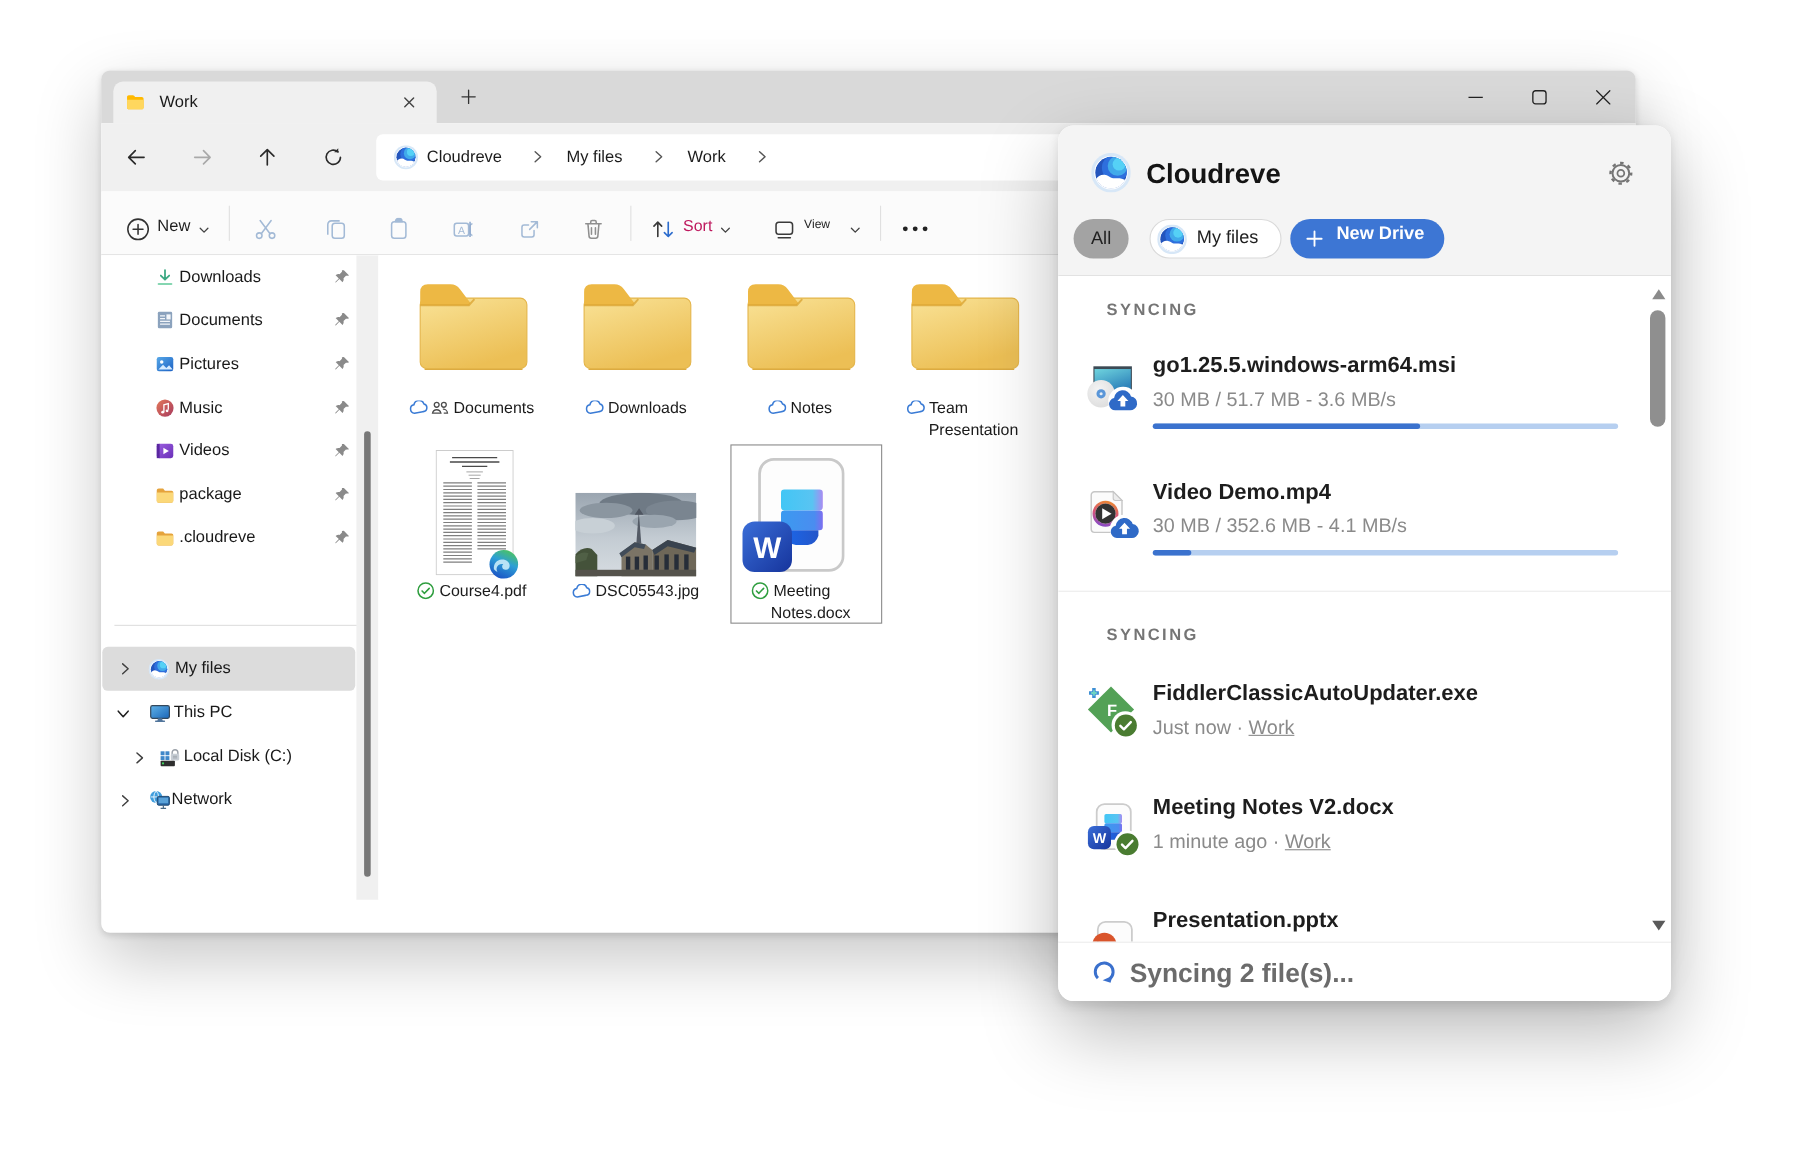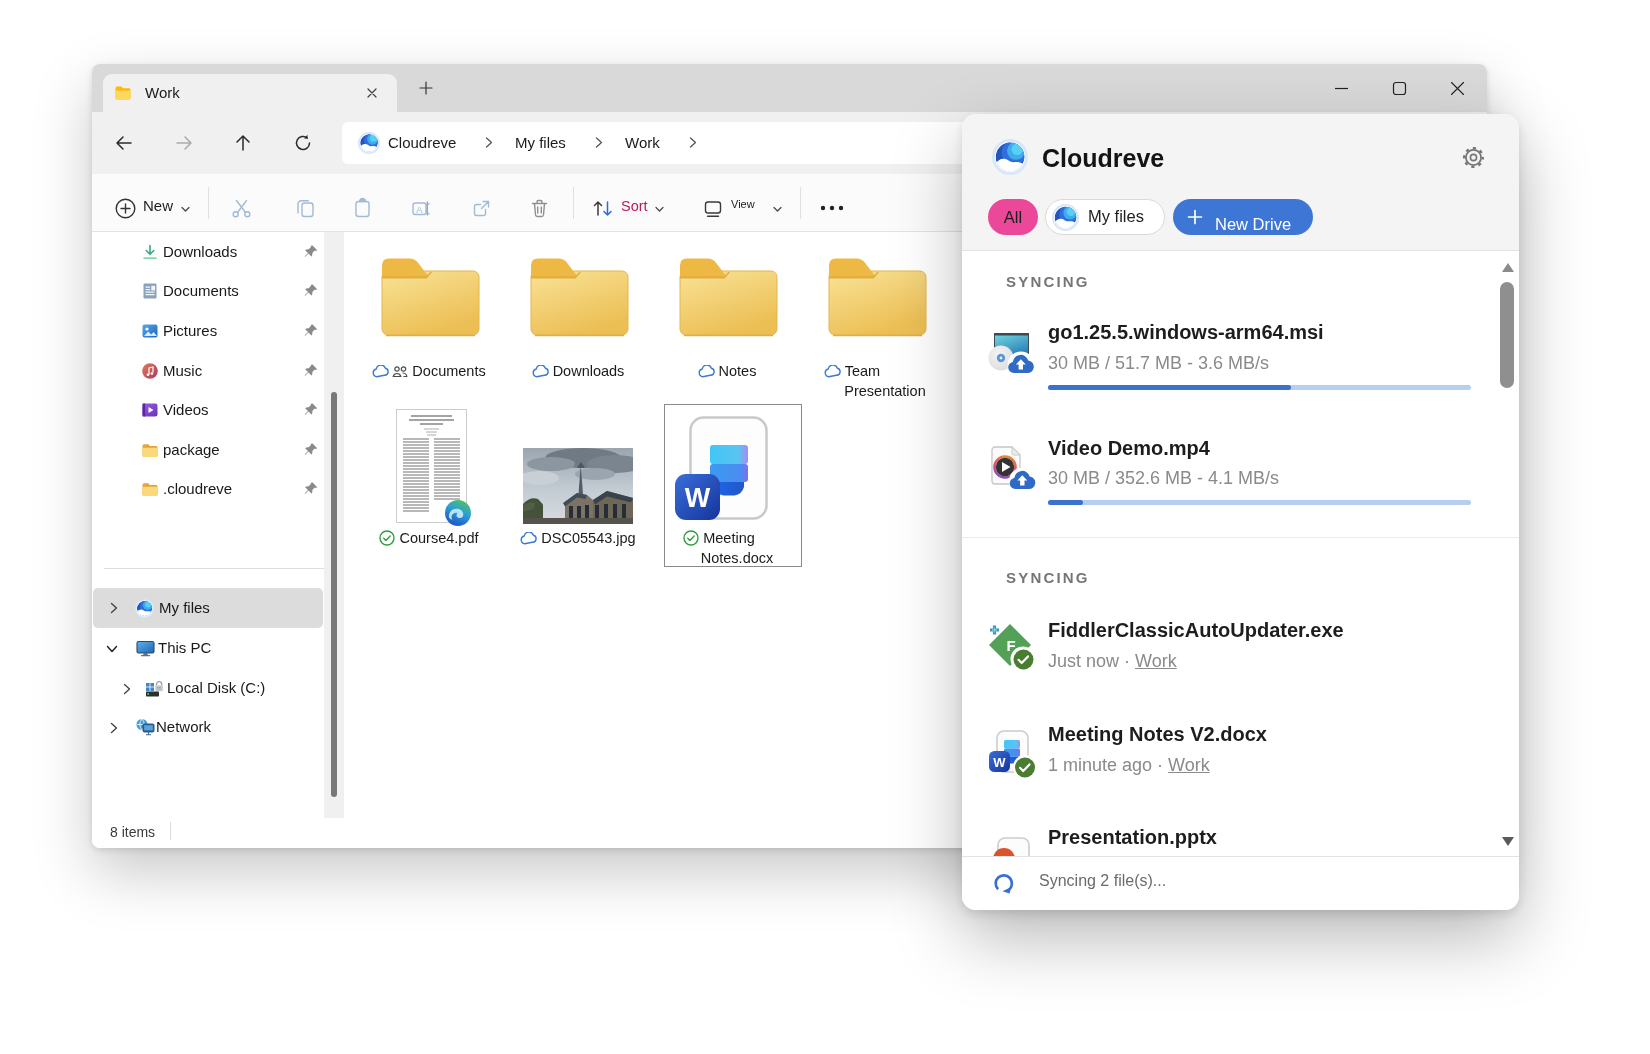--- a/index.html
+++ b/index.html
@@ -48,36 +48,36 @@
 .tlabelrow { font-size:14.5px; color:#1b1b1b; line-height:20px; }
 
 
 #panel { position:absolute; left:962px; top:114px; width:557px; height:796px;
   background:#fff; border-radius:14px;
   box-shadow:0 4px 10px rgba(0,0,0,.10), 0 28px 70px rgba(0,0,0,.28); }
 #phead { position:absolute; left:0; top:0; width:100%; height:137px; background:#f4f4f4;
   border-radius:14px 14px 0 0; border-bottom:1px solid #e2e2e2; }
 #ptitle { position:absolute; left:80px; top:30px; font-size:25px; font-weight:bold; color:#141414; }
 .chip { position:absolute; top:85px; height:36px; border-radius:18px; font-size:16.5px; }
-#chipAll { left:26px; width:50px; background:#ec4899; color:#202020; text-align:center; line-height:36px; }
+#chipAll { left:14px; width:50px; background:#a3a3a3; color:#202020; text-align:center; line-height:36px; }
 #chipMy { left:83px; width:120px; background:#fff; border:1px solid #d9d9d9; color:#202020; }
 #chipMy span { position:absolute; left:42px; top:7px; }
 #chipNew { left:211px; width:140px; background:#3d76d4; color:#fff; }
-#chipNew span { position:absolute; left:42px; top:16px; }
+#chipNew span { position:absolute; left:42px; top:4px;font-weight:bold; }
 #plist { position:absolute; left:0; top:137px; width:100%; height:605px; background:#fff; overflow:hidden; }
 .seclabel { position:absolute; left:44px; font-size:15px; font-weight:bold; color:#757575; letter-spacing:2.2px; }
 .ititle { position:absolute; left:86px; font-size:20px; font-weight:bold; color:#1d1d1d; white-space:nowrap; }
 .isub { position:absolute; left:86px; font-size:18px; color:#8a8a8a; white-space:nowrap; }
 .isub a { color:#8a8a8a; text-decoration:underline; }
 .pbar { position:absolute; left:86px; width:423px; height:5px; border-radius:3px; background:#b6cff0; }
 .pbar i { position:absolute; left:0; top:0; height:5px; border-radius:3px; background:#3b72ce; display:block; }
 .sdivider { position:absolute; left:0; width:100%; height:1px; background:#ebebeb; }
 #pfoot { position:absolute; left:0; top:742px; width:100%; height:54px; background:#fff;
   border-top:1px solid #e2e2e2; border-radius:0 0 14px 14px; }
-#pfoot .ft { position:absolute; left:77px; top:15px; font-size:16px; color:#6b6b6b; }
+#pfoot .ft { position:absolute; left:65px; top:15px; font-size:24px; color:#6b6b6b;font-weight:bold; }
 </style>
 </head>
 <body>
 
 <div id="explorer">
   <div id="titlebar">
     <div id="tab">
       <svg class="abs" style="left:11px;top:10px" width="18" height="18" viewBox="0 0 18 18">
           <path d="M1.5 4.2c0-.9.7-1.6 1.6-1.6h3.6c.5 0 .9.2 1.2.5l1 1.1h6c.9 0 1.6.7 1.6 1.6v8c0 .9-.7 1.6-1.6 1.6H3.1c-.9 0-1.6-.7-1.6-1.6z" fill="#ffb900"></path>
           <path d="M1.5 6.6h15v7.2c0 .9-.7 1.6-1.6 1.6H3.1c-.9 0-1.6-.7-1.6-1.6z" fill="#ffd75e"></path>
@@ -625,24 +625,20 @@
       <div class="tile" style="left:315px;top:296px">
           <div class="tlabelrow" style="position:relative;left:-10px"><svg style="vertical-align:-3px" width="16" height="16" viewBox="0 0 16 16">
               <circle cx="8" cy="8" r="7" fill="#fff" stroke="#2f9e3f" stroke-width="1.4"></circle>
               <path d="M4.7 8.2l2.2 2.2 4.3-4.5" fill="none" stroke="#2f9e3f" stroke-width="1.4" stroke-linecap="round" stroke-linejoin="round"></path>
             </svg> Meeting</div>
           <div class="tlabelrow" style="position:relative;left:8px">Notes.docx</div>
         </div>
     </div>
   </div>
 
-  <div id="statusbar">
-    <span class="st">8 items</span>
-    <div class="ssep"></div>
-  </div>
 </div>
 
 <div id="panel">
   <div id="phead">
     <svg class="abs" style="left:30px;top:25px" width="36" height="36" viewBox="0 0 36 36">
         <circle cx="18" cy="18" r="18" fill="#d7e7f7"></circle>
         <circle cx="18" cy="18" r="15.2" fill="#fff"></circle>
         <clipPath id="lc3">
           <circle cx="18" cy="18" r="14.4"></circle>
         </clipPath>

